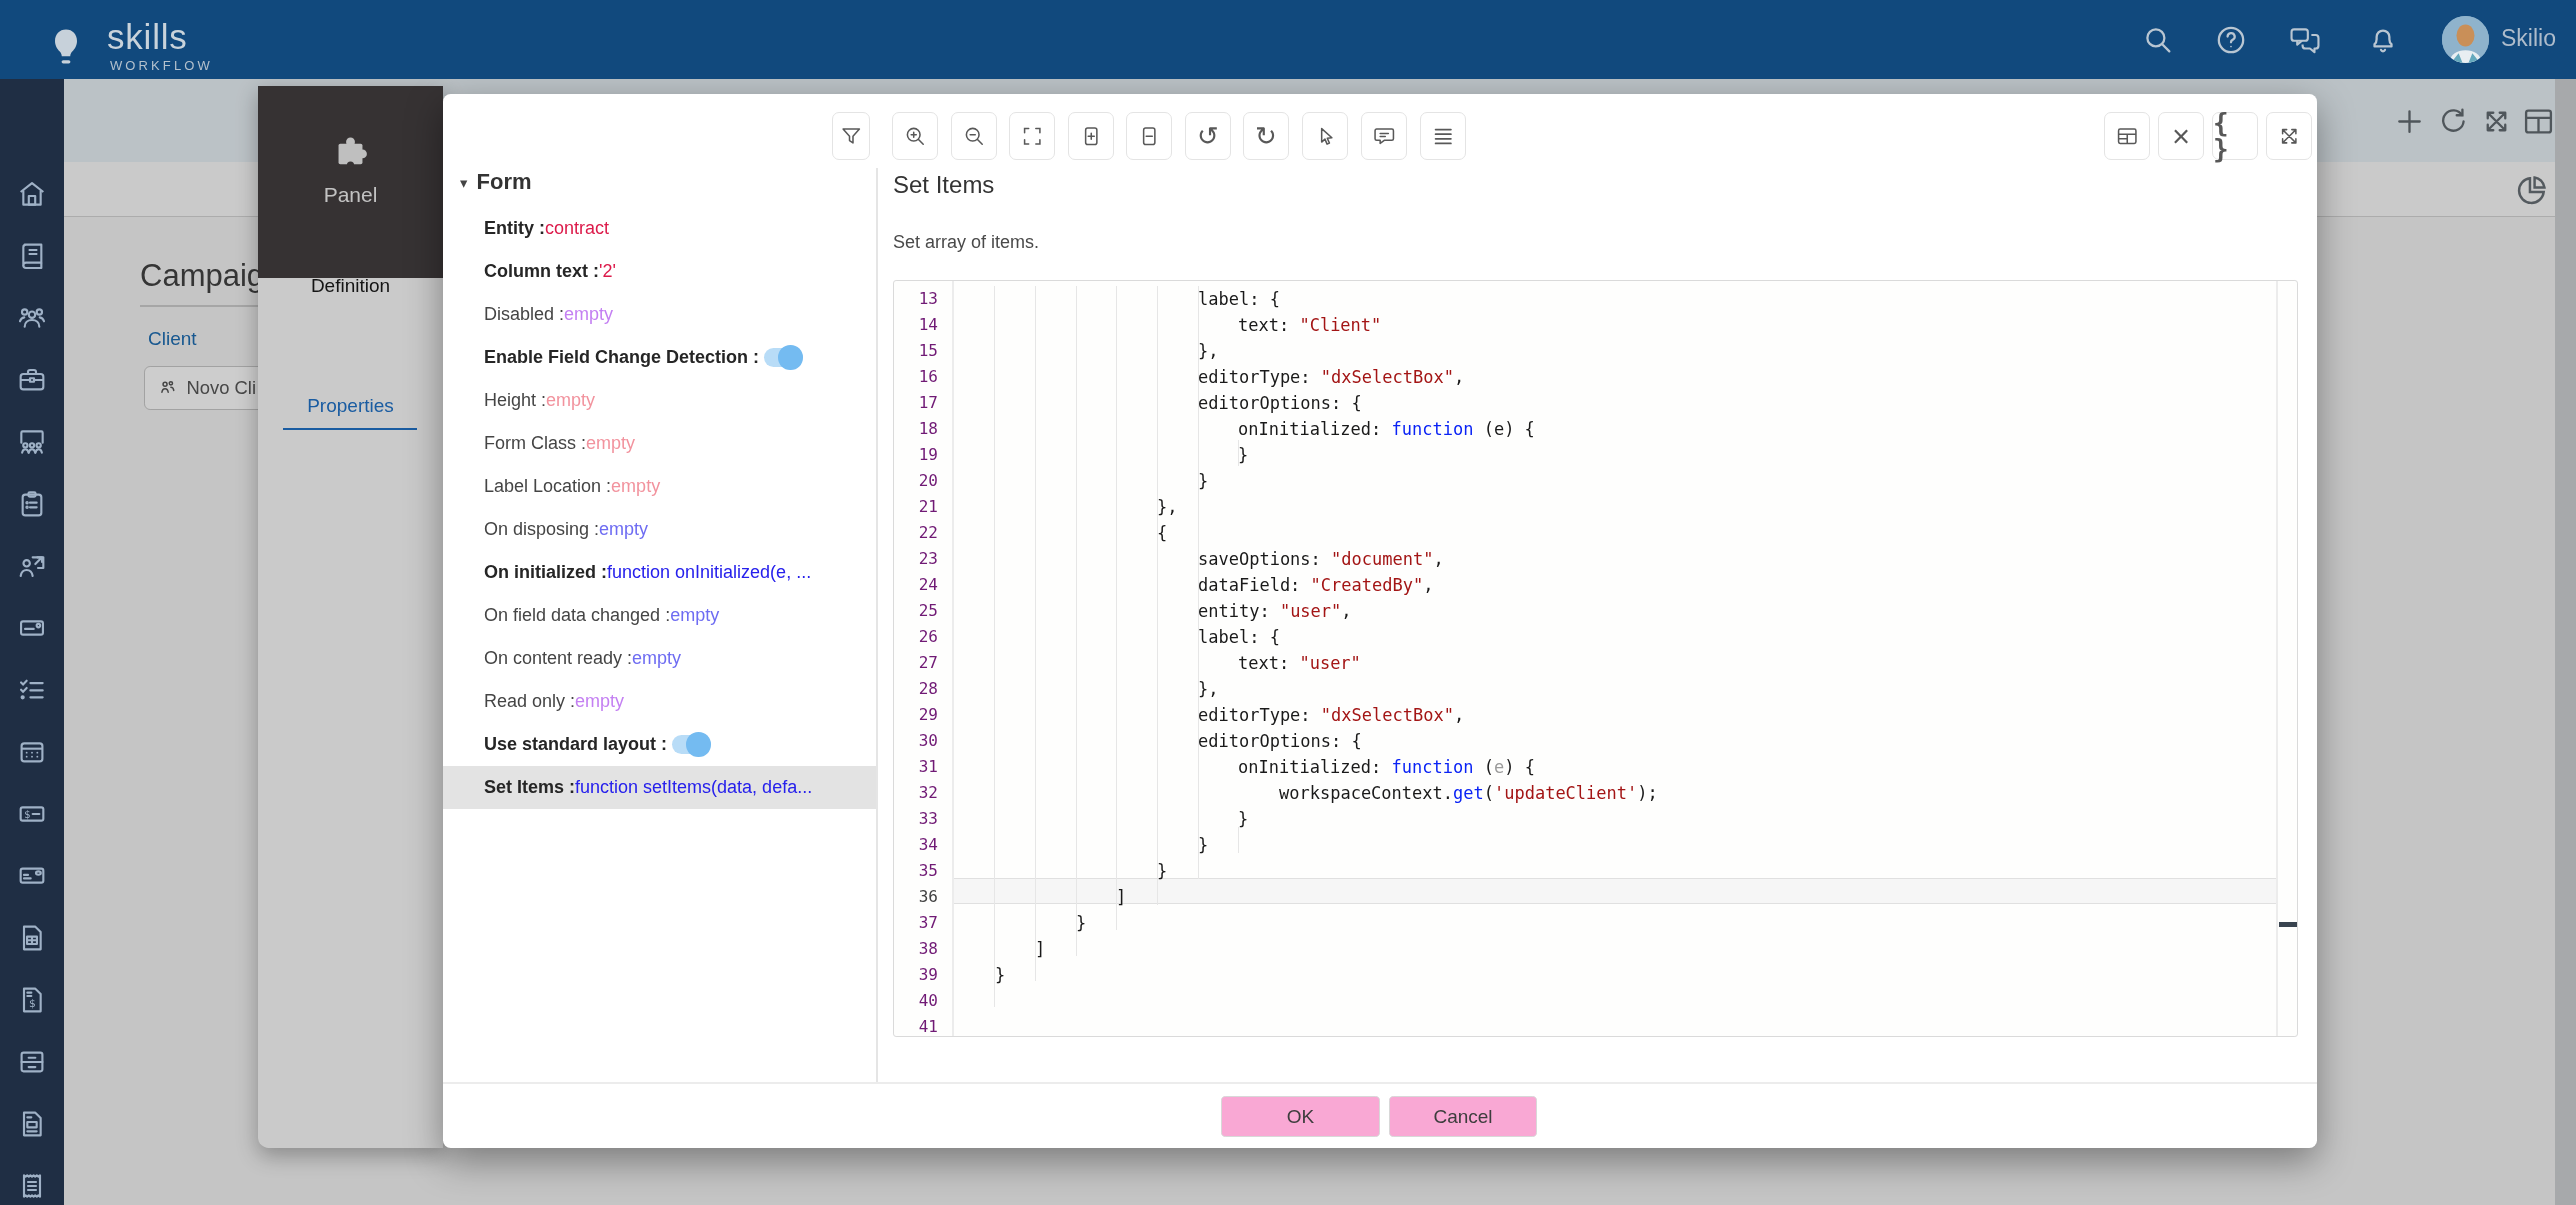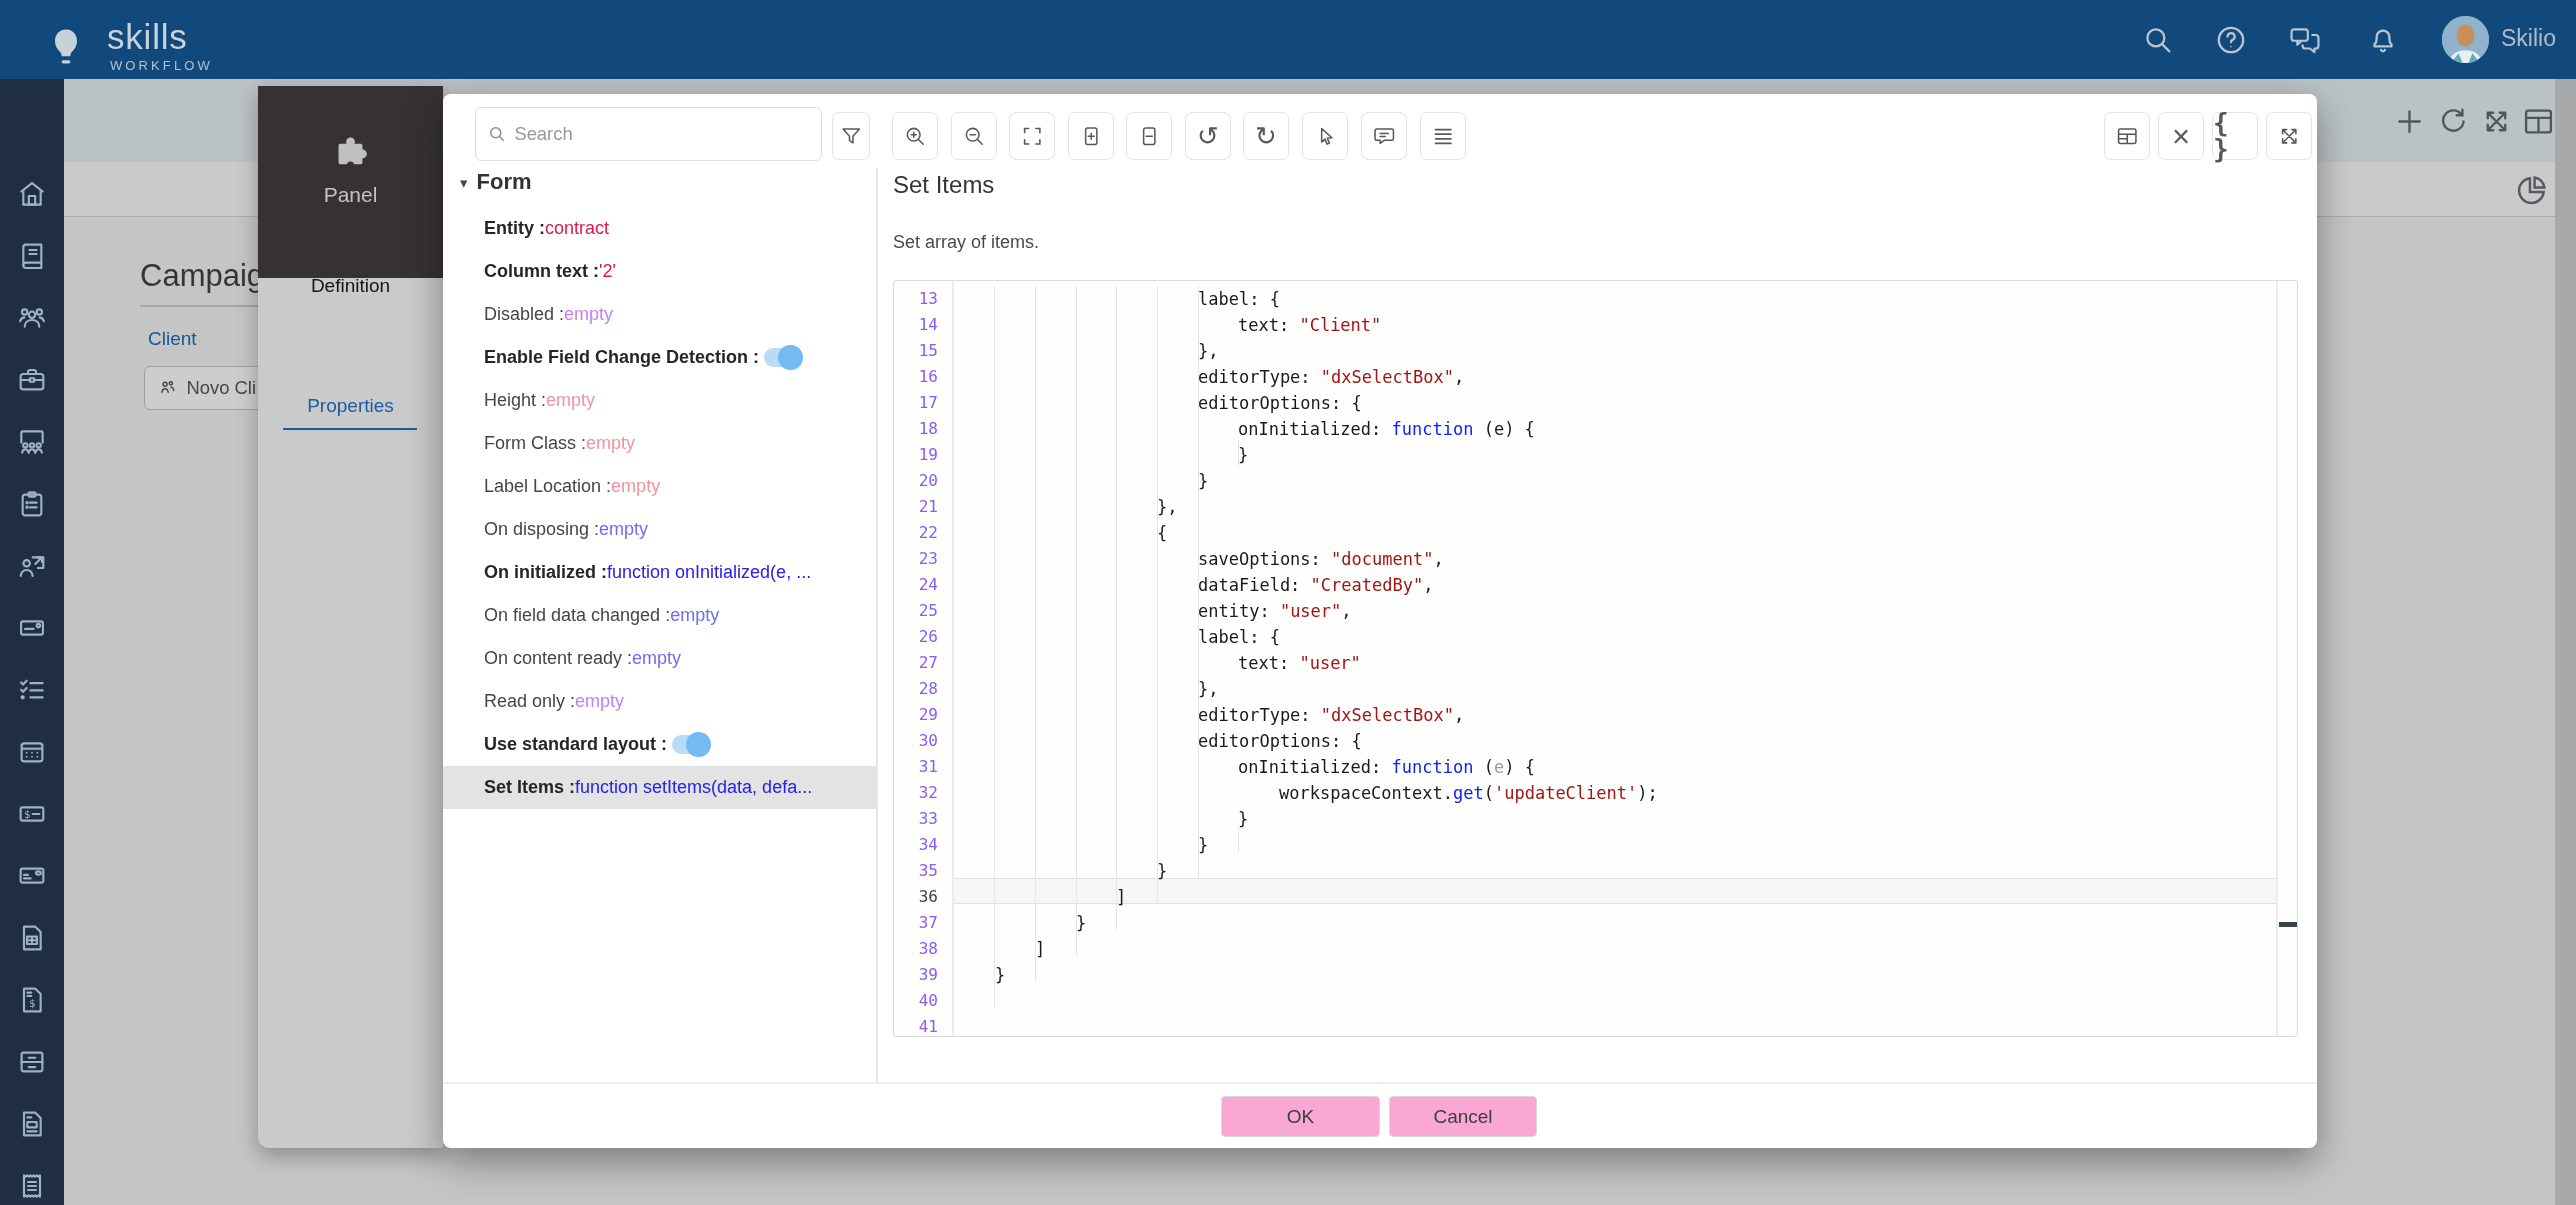--- a/index.html
+++ b/index.html
@@ -105,21 +105,21 @@
   .toggle .knob { position:absolute; right:-2.3px; top:-3.1px; width:24.5px; height:24.5px; border-radius:50%;
                   background:#74bbf1; }
 
   
   .editor-title { left:450px; top:77px; font-size:24px; color:#343434; font-weight:500; }
   .editor-desc  { left:450px; top:138px; font-size:18px; color:#4a4a4a; }
   .editor-box { left:450px; top:186px; width:1405px; height:757px; border:1.5px solid #dadada;
                 border-radius:3.1px; background:#fefefd; overflow:hidden; }
   .gutter { position:absolute; left:0; top:4.6px; width:44px; }
   .gut-num { height:26px; line-height:26px; text-align:right; font-family:"DejaVu Sans Mono", monospace;
-             font-size:16px; color:#8b5cf6; }
+             font-size:16px; color:#701a75; }
   .gut-num.active { color:#414141; }
   .gutter-border { position:absolute; left:58px; top:0; width:1.5px; height:757px; background:#ececec; }
   .guide { position:absolute; width:0.8px; background:#e6e6e6; }
   .active-band { position:absolute; left:58px; top:597px; width:1324px; height:26px; background:#f6f6f6;
                  border-top:1.5px solid #e0e0e0; border-bottom:1.5px solid #e0e0e0; }
   .ruler-line { position:absolute; left:1382px; top:0; width:1.5px; height:757px; background:#ececec; }
   .ruler-dash { position:absolute; left:1385px; top:641px; width:21px; height:5.4px; background:#39444f; }
   .code-layer { position:absolute; left:60px; top:4.6px; right:20px; }
   .code-line { height:26px; line-height:26px; font-family:"DejaVu Sans Mono", monospace; font-size:17px;
                white-space:pre; }
@@ -408,27 +408,20 @@
   <div class="side-item">
     <svg viewBox="0 0 24 24" fill="none" stroke="currentColor" stroke-width="1.6" stroke-linejoin="round">
         <path d="M6 4l1.2 1 1.2-1 1.2 1 1.2-1 1.2 1 1.2-1 1.2 1 1.2-1 1.2 1 1.2-1v16l-1.2-1-1.2 1-1.2-1-1.2 1-1.2-1-1.2 1-1.2-1-1.2 1-1.2-1-1.2 1z"></path>
         <path d="M9 9h6M9 12h6M9 15h6" stroke-linecap="round"></path>
       </svg>
   </div>
 </div>
 
 <div class="abs dialog">
 
-  <div class="abs search-box">
-    <svg viewBox="0 0 24 24" fill="none" stroke="currentColor" stroke-width="1.8" stroke-linecap="round">
-        <circle cx="10.5" cy="10.5" r="6"></circle>
-        <path d="M15 15l4.5 4.5"></path>
-      </svg>
-    <input type="text" placeholder="Search" style="">
-  </div>
   <div class="abs tool-btn" style="left:389px; width:38px;">
     <svg viewBox="0 0 24 24" fill="none" stroke="currentColor" stroke-width="1.5" stroke-linejoin="round">
         <path d="M4 5h16l-6.3 7v6.5l-3.4-2.3V12z"></path>
       </svg>
   </div>
 
   <div class="abs vdivider"></div>
 
   <div class="abs tool-btn" style="left:449px;">
     <svg viewBox="0 0 24 24" fill="none" stroke="currentColor" stroke-width="1.5" stroke-linecap="round">

